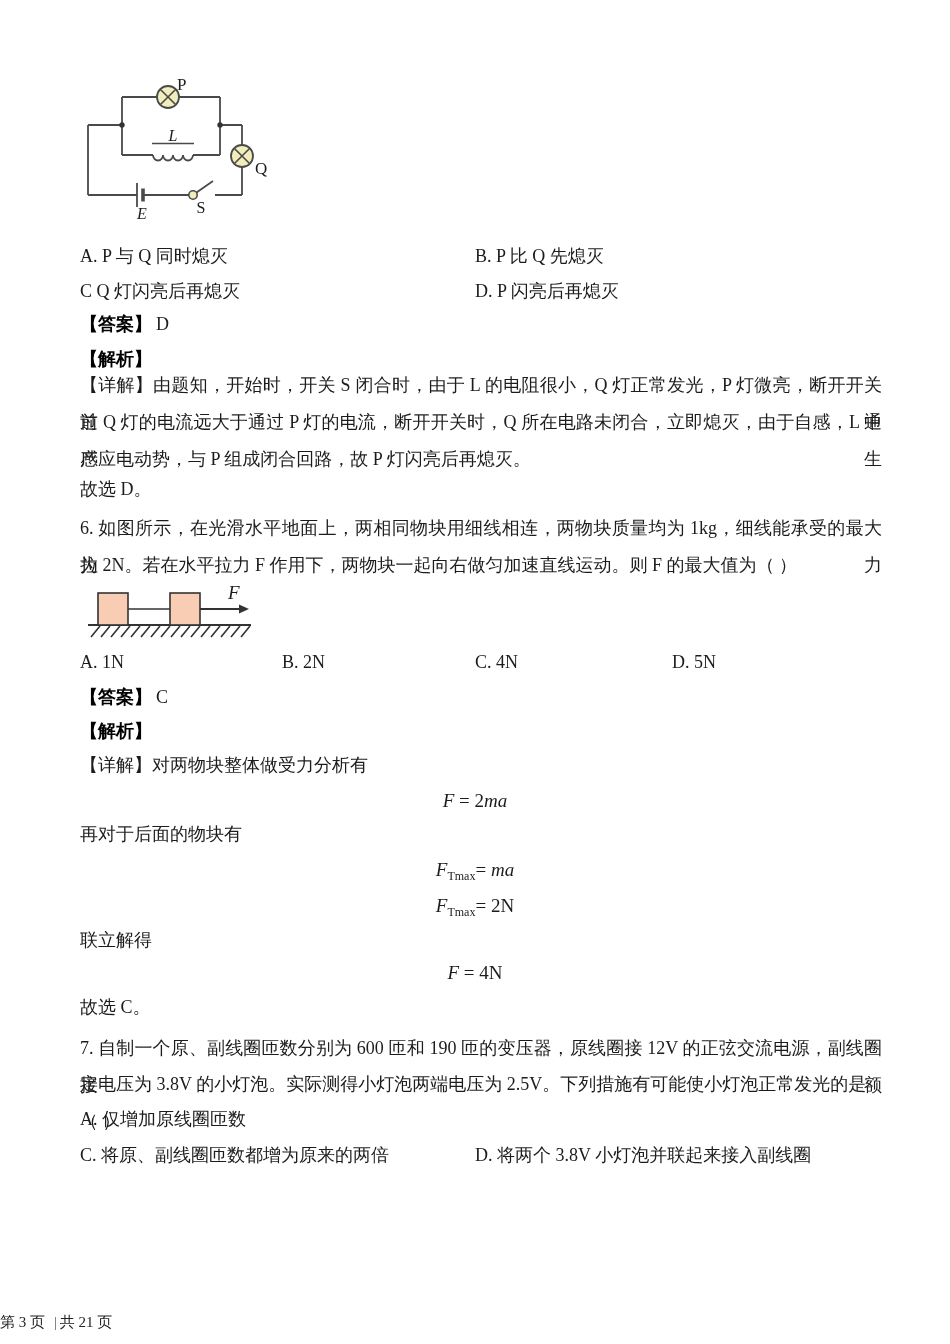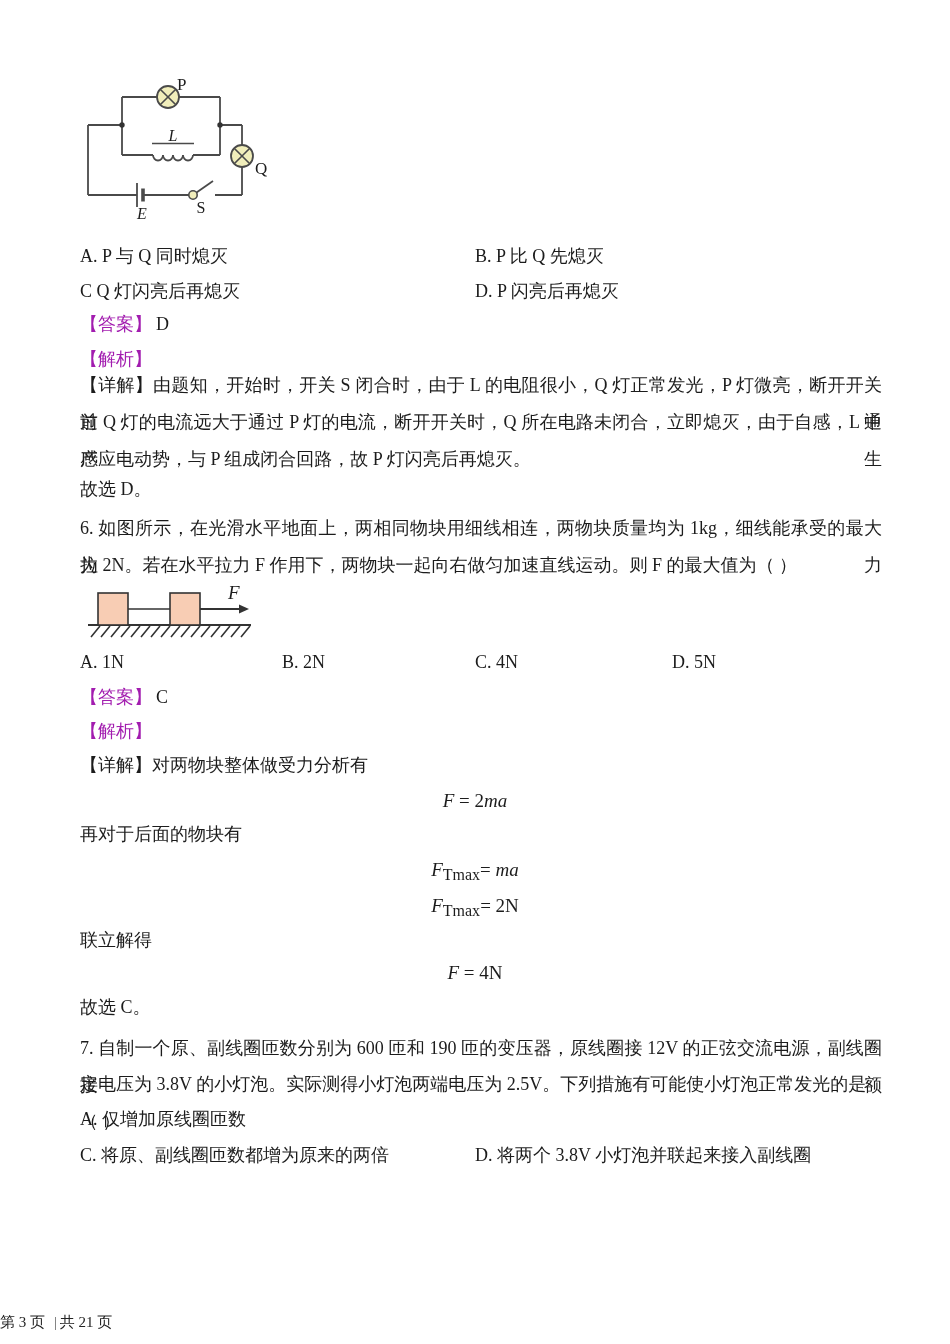--- a/index.html
+++ b/index.html
@@ -2,28 +2,28 @@
 <html><head>
 <meta charset="utf-8">
 <style>
   html,body{margin:0;padding:0;background:#ffffff;}
   .page{
     position:relative;width:950px;height:1344px;background:#ffffff;overflow:hidden;
     font-family:"Liberation Serif","DejaVu Serif",serif;color:#1c1c1c;
   }
   .line{position:absolute;left:80px;right:68px;height:37px;line-height:37px;font-size:18px;}
   .jline{text-align:justify;text-align-last:justify;}
-  .tag{color:#a21caf;}
+  .tag{color:#000000;font-weight:bold;}
   .ansval{margin-left:4px;}
   .row2 .colB{position:absolute;left:395px;top:0;}
   .row4 span{position:absolute;top:0;}
   .row4 .c1{left:0;} .row4 .c2{left:202px;} .row4 .c3{left:395px;} .row4 .c4{left:592px;}
   .formula{position:absolute;left:0;right:0;height:37px;line-height:37px;text-align:center;font-size:19px;}
   .fvar{font-style:italic;}
-  .fsub{font-size:16px;vertical-align:-4px;font-style:normal;}
+  .fsub{font-size:12px;vertical-align:-4px;font-style:normal;}
   .ftail{font-style:italic;}
   .footer{position:absolute;left:0;right:0;top:1313px;text-align:left;font-size:15px;color:#222;}
   .footer .sep{color:#555;margin-left:9px;margin-right:3px;font-size:14px;}
   svg text{font-family:"Liberation Serif","DejaVu Serif",serif;}
 </style>
 </head>
 <body>
 
 <div class="page">
 

